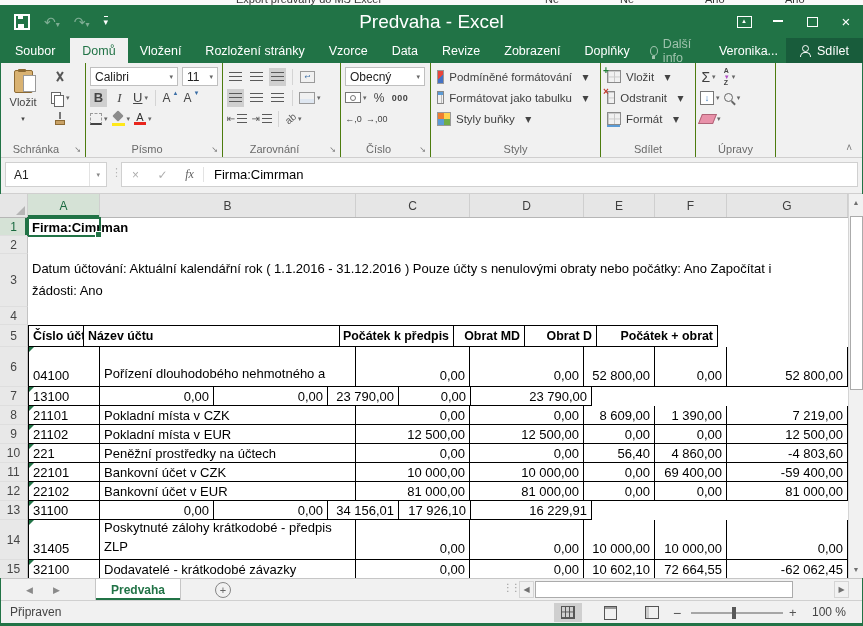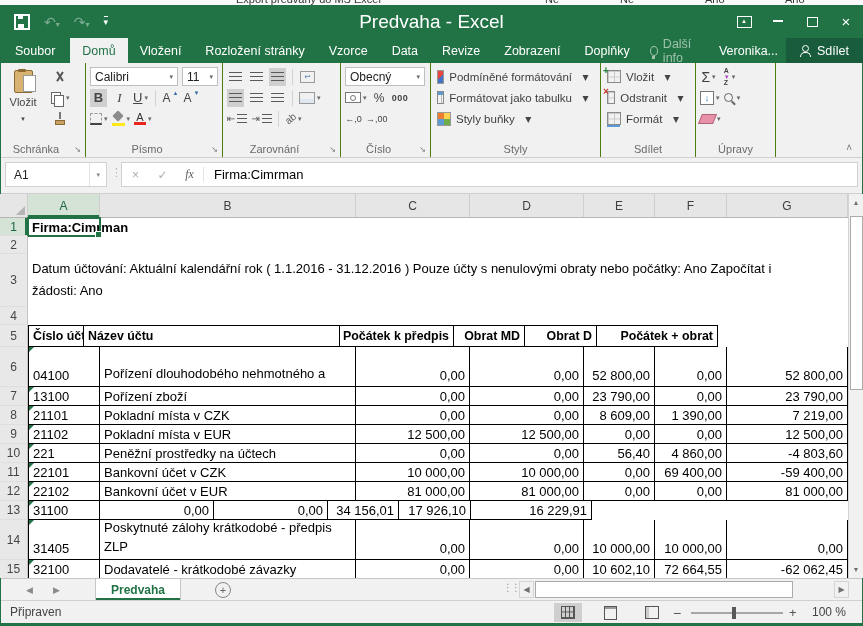--- a/index.html
+++ b/index.html
@@ -525,23 +525,20 @@
           <div class="cell bord num" style="width: 71px;">52 800,00</div>
           <div class="cell bord num" style="width: 72px;">0,00</div>
           <div class="cell bord num" style="width: 121px;">52 800,00</div>
         </div>
         <div class="grow" style="height: 19px;">
           <div class="rh">7</div>
           <div class="cell bord txt bl" style="width: 72px;">
             <div class="tri"></div>
             <div class="">13100</div>
           </div>
-          <div class="cell bord txt" style="width: 256px;">
-            <div class="">Pořízení zboží</div>
-          </div>
           <div class="cell bord num" style="width: 114px;">0,00</div>
           <div class="cell bord num" style="width: 114px;">0,00</div>
           <div class="cell bord num" style="width: 71px;">23 790,00</div>
           <div class="cell bord num" style="width: 72px;">0,00</div>
           <div class="cell bord num" style="width: 121px;">23 790,00</div>
         </div>
         <div class="grow" style="height: 19px;">
           <div class="rh">8</div>
           <div class="cell bord txt bl" style="width: 72px;">
             <div class="tri"></div>

